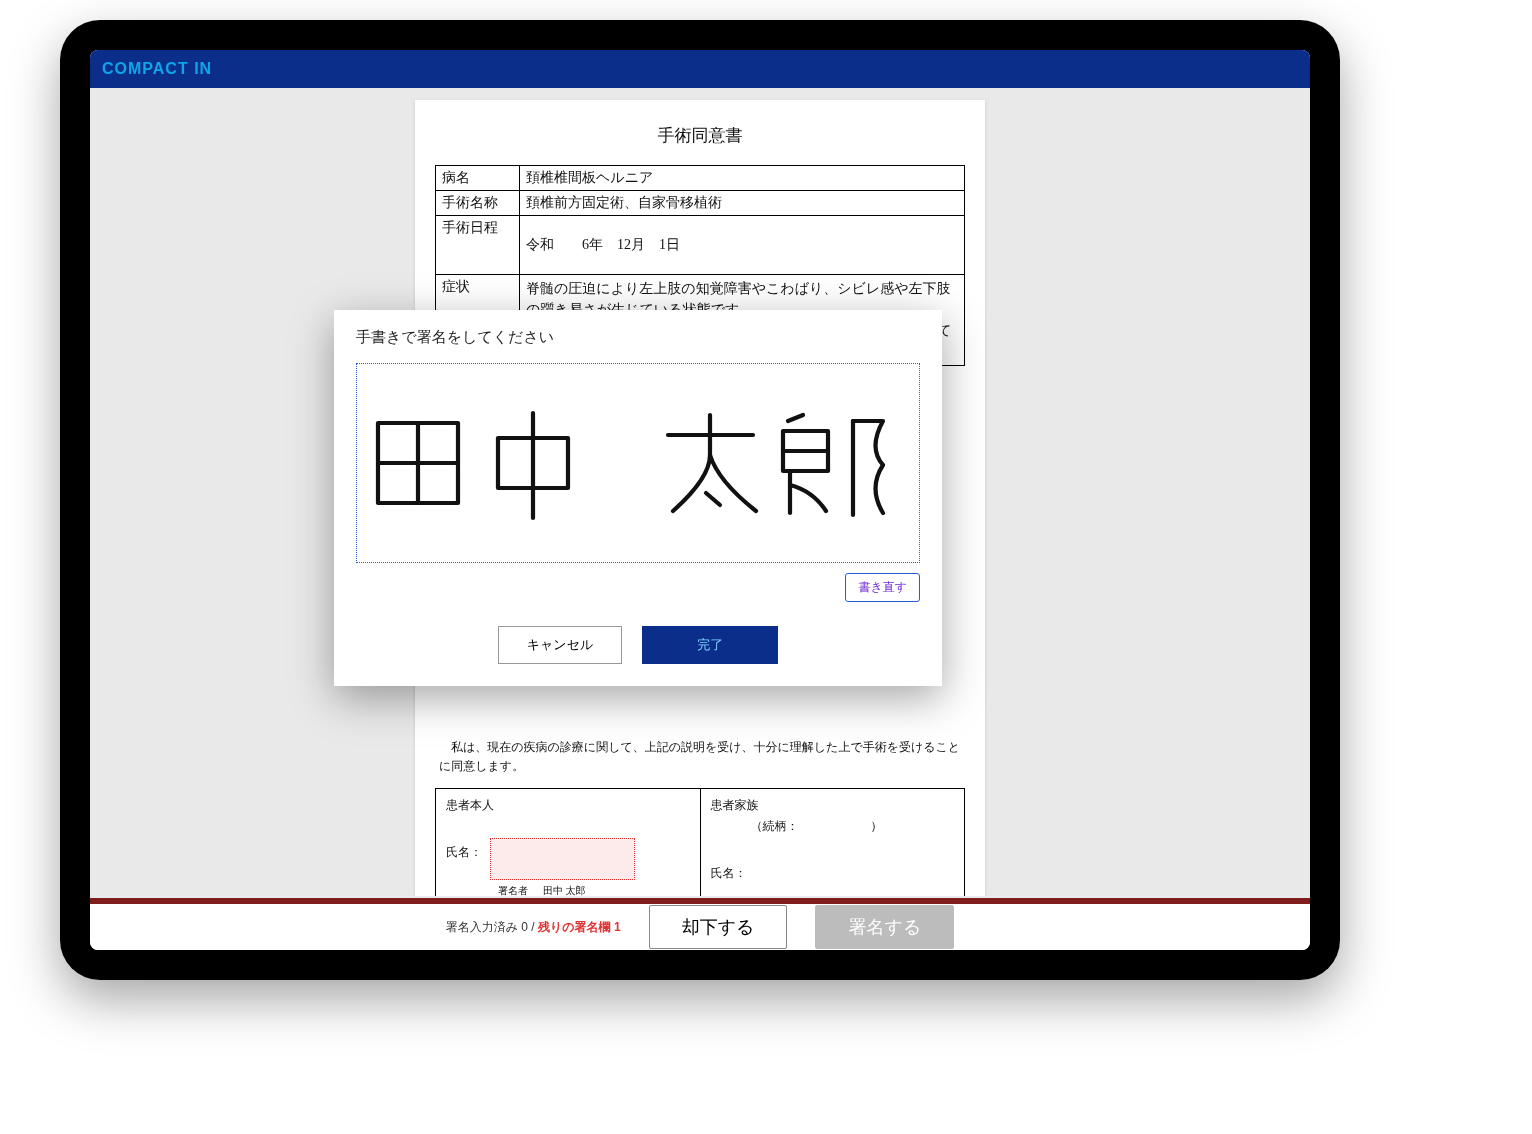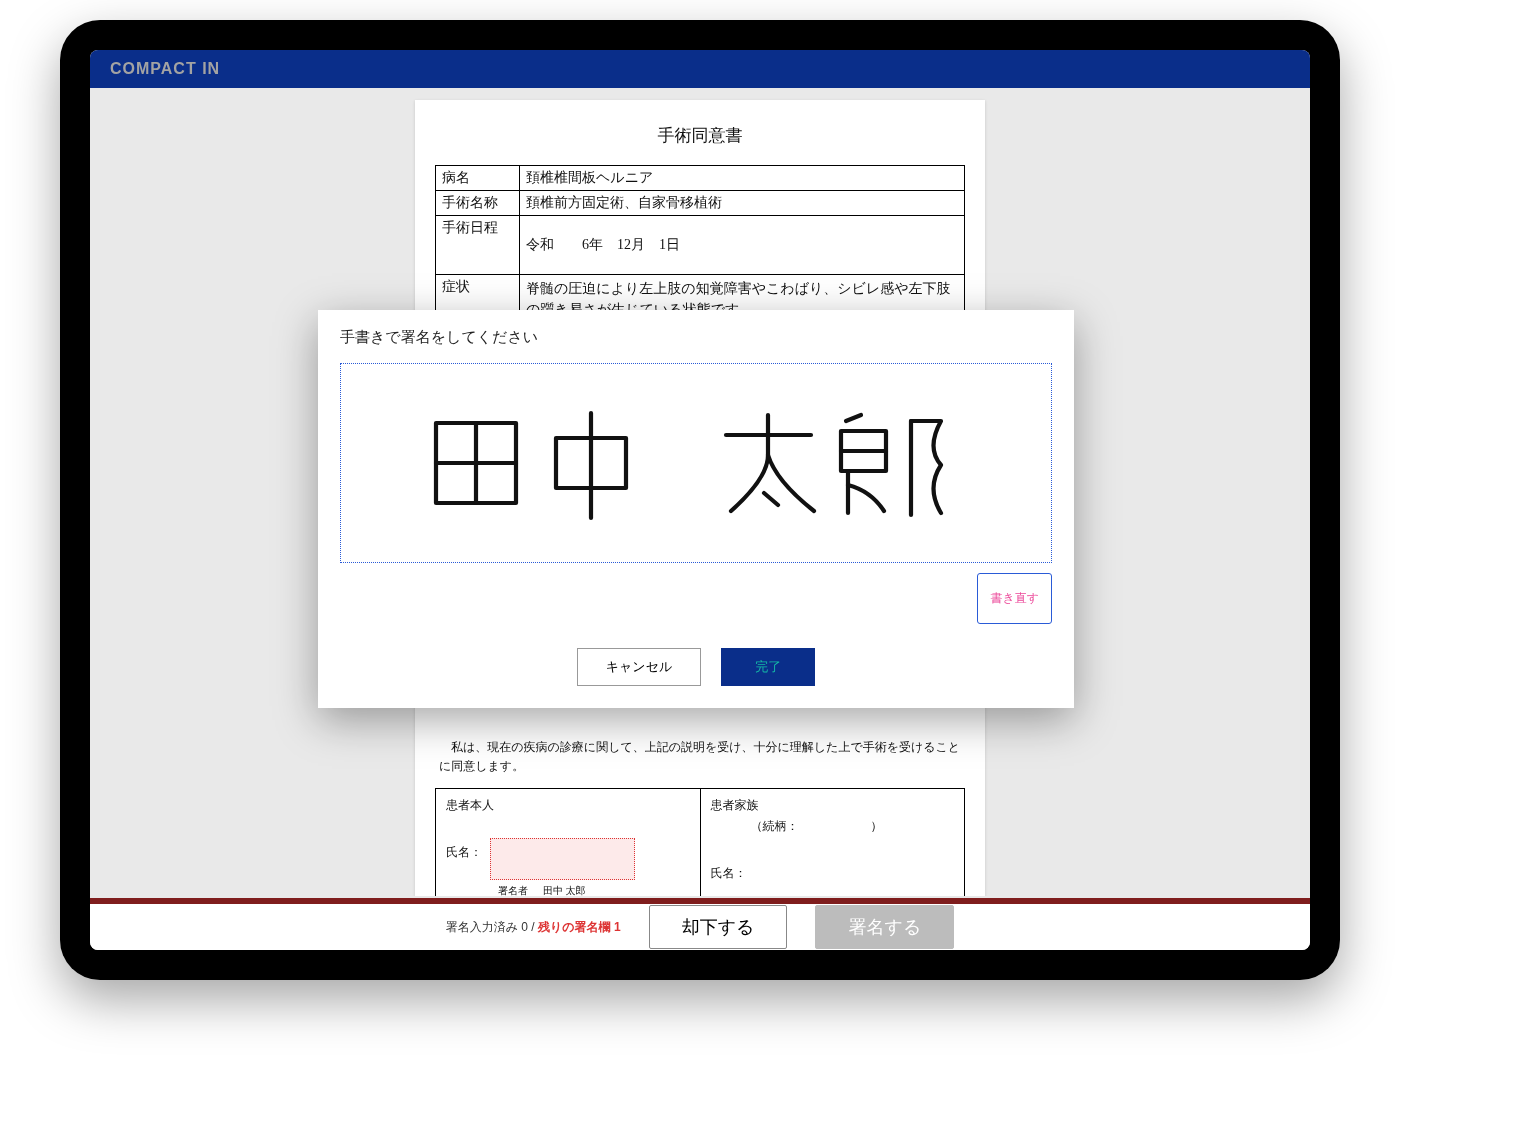--- a/index.html
+++ b/index.html
@@ -22,25 +22,25 @@
 }
 .tablet-screen {
   width: 100%; height: 100%;
   background: #e9e9e9;
   border-radius: 8px;
   overflow: hidden;
   position: relative;
 }
 .app-header {
   background: #0a2e8a;
-  color: #a3a3a3;
+  color: #0ea5e9;
   font-weight: bold;
   font-size: 16px;
   letter-spacing: 1px;
-  padding: 10px 20px;
+  padding: 10px 12px;
 }
 .doc-area {
   background: #e9e9e9;
   height: calc(100% - 40px - 52px);
   overflow: hidden;
   display: flex;
   justify-content: center;
   padding-top: 12px;
 }
 .doc-page {
@@ -128,66 +128,66 @@
   cursor: pointer;
   border-radius: 2px;
 }
 .btn-disabled {
   background: #bcbcbc;
   color: #fff;
   border-color: #bcbcbc;
 }
 .modal {
   position: absolute;
-  left: 228px; top: 260px;
-  width: 756px;
+  left: 244px; top: 260px;
+  width: 608px;
   background: #fff;
   box-shadow: 0 12px 40px rgba(0,0,0,0.35);
   padding: 18px 22px 22px 22px;
 }
 .modal-title {
   font-size: 15px;
   color: #222;
   margin-bottom: 16px;
 }
 .sig-canvas {
   border: 1.5px dotted #2a5bd7;
   height: 200px;
   position: relative;
   display: flex;
   align-items: center;
   justify-content: center;
 }
 .clear-row { text-align: right; margin-top: 10px; }
 .btn-clear {
   border: 1px solid #2a5bd7;
-  color: #ec4899;
-  background: #fff;
-  padding: 16px 12px;
+  color: #6d28d9;
+  background: #fff;
+  padding: 5px 12px;
   font-size: 12px;
   border-radius: 3px;
   cursor: pointer;
 }
 .modal-actions {
   display: flex;
   justify-content: center;
   gap: 20px;
   margin-top: 24px;
 }
 .btn-cancel {
   padding: 9px 28px;
   border: 1px solid #999;
   background: #fff;
   font-size: 13px;
   cursor: pointer;
 }
 .btn-done {
-  padding: 9px 34px;
+  padding: 9px 55px;
   background: #0a2e8a;
-  color: #14b8a6;
+  color: #7dd3fc;
   border: none;
   font-size: 13px;
   cursor: pointer;
 }
 </style>
 </head>
 <body>
 
 <div class="tablet-frame">
   <div class="tablet-screen">

